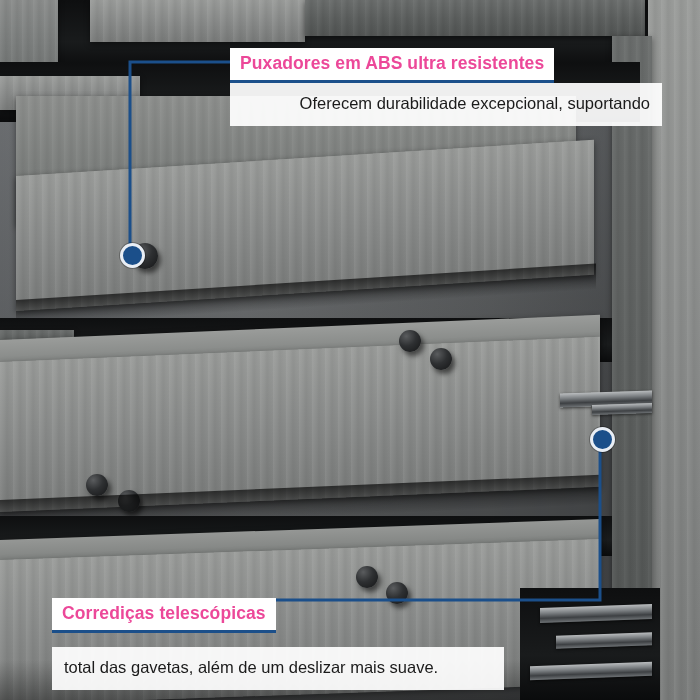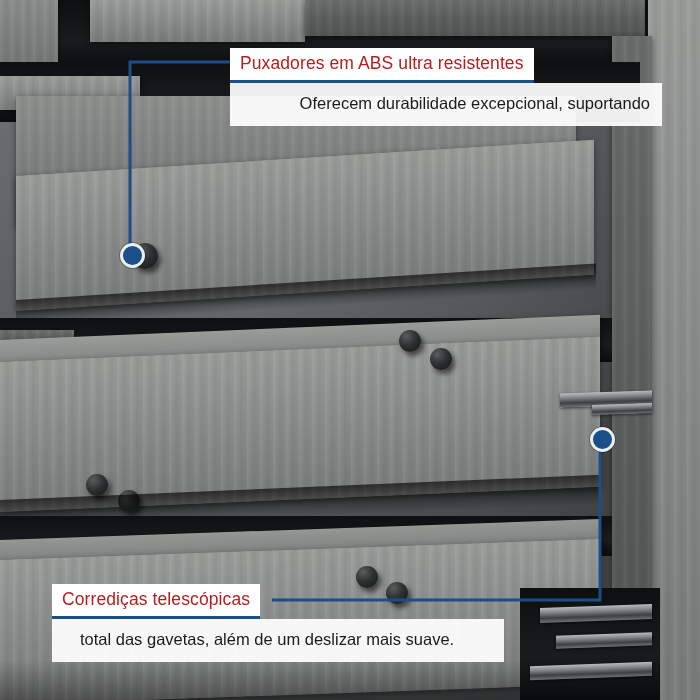--- a/index.html
+++ b/index.html
@@ -89,39 +89,39 @@
   }
 
   
   .callout {
     position: absolute;
     z-index: 20;
   }
   .callout .title {
     display: inline-block;
     background: #ffffff;
-    color: #b91c1c;
-    font-weight: normal;
+    color: #ec4899;
+    font-weight: bold;
     font-size: 17.5px;
     letter-spacing: .1px;
     padding: 5px 10px 6px 10px;
     border-bottom: 3px solid #1b4f8a;
     white-space: nowrap;
   }
   .callout .body {
     background: rgba(255,255,255,0.93);
     color: #1b1b1b;
     font-size: 16.5px;
     line-height: 1.55;
-    padding: 8px 12px 9px 28px;
+    padding: 8px 12px 9px 12px;
   }
   .callout.right .title,
   .callout.right .body { text-align: right; }
   .callout.left .title,
-  .callout.left .body { text-align: left; }
+  .callout.left .body { text-align: left; margin-top: 14px; }
 
   .callout .body div { white-space: nowrap; }
 
   
   .leader {
     position: absolute;
     z-index: 18;
     pointer-events: none;
   }
   .dot {

